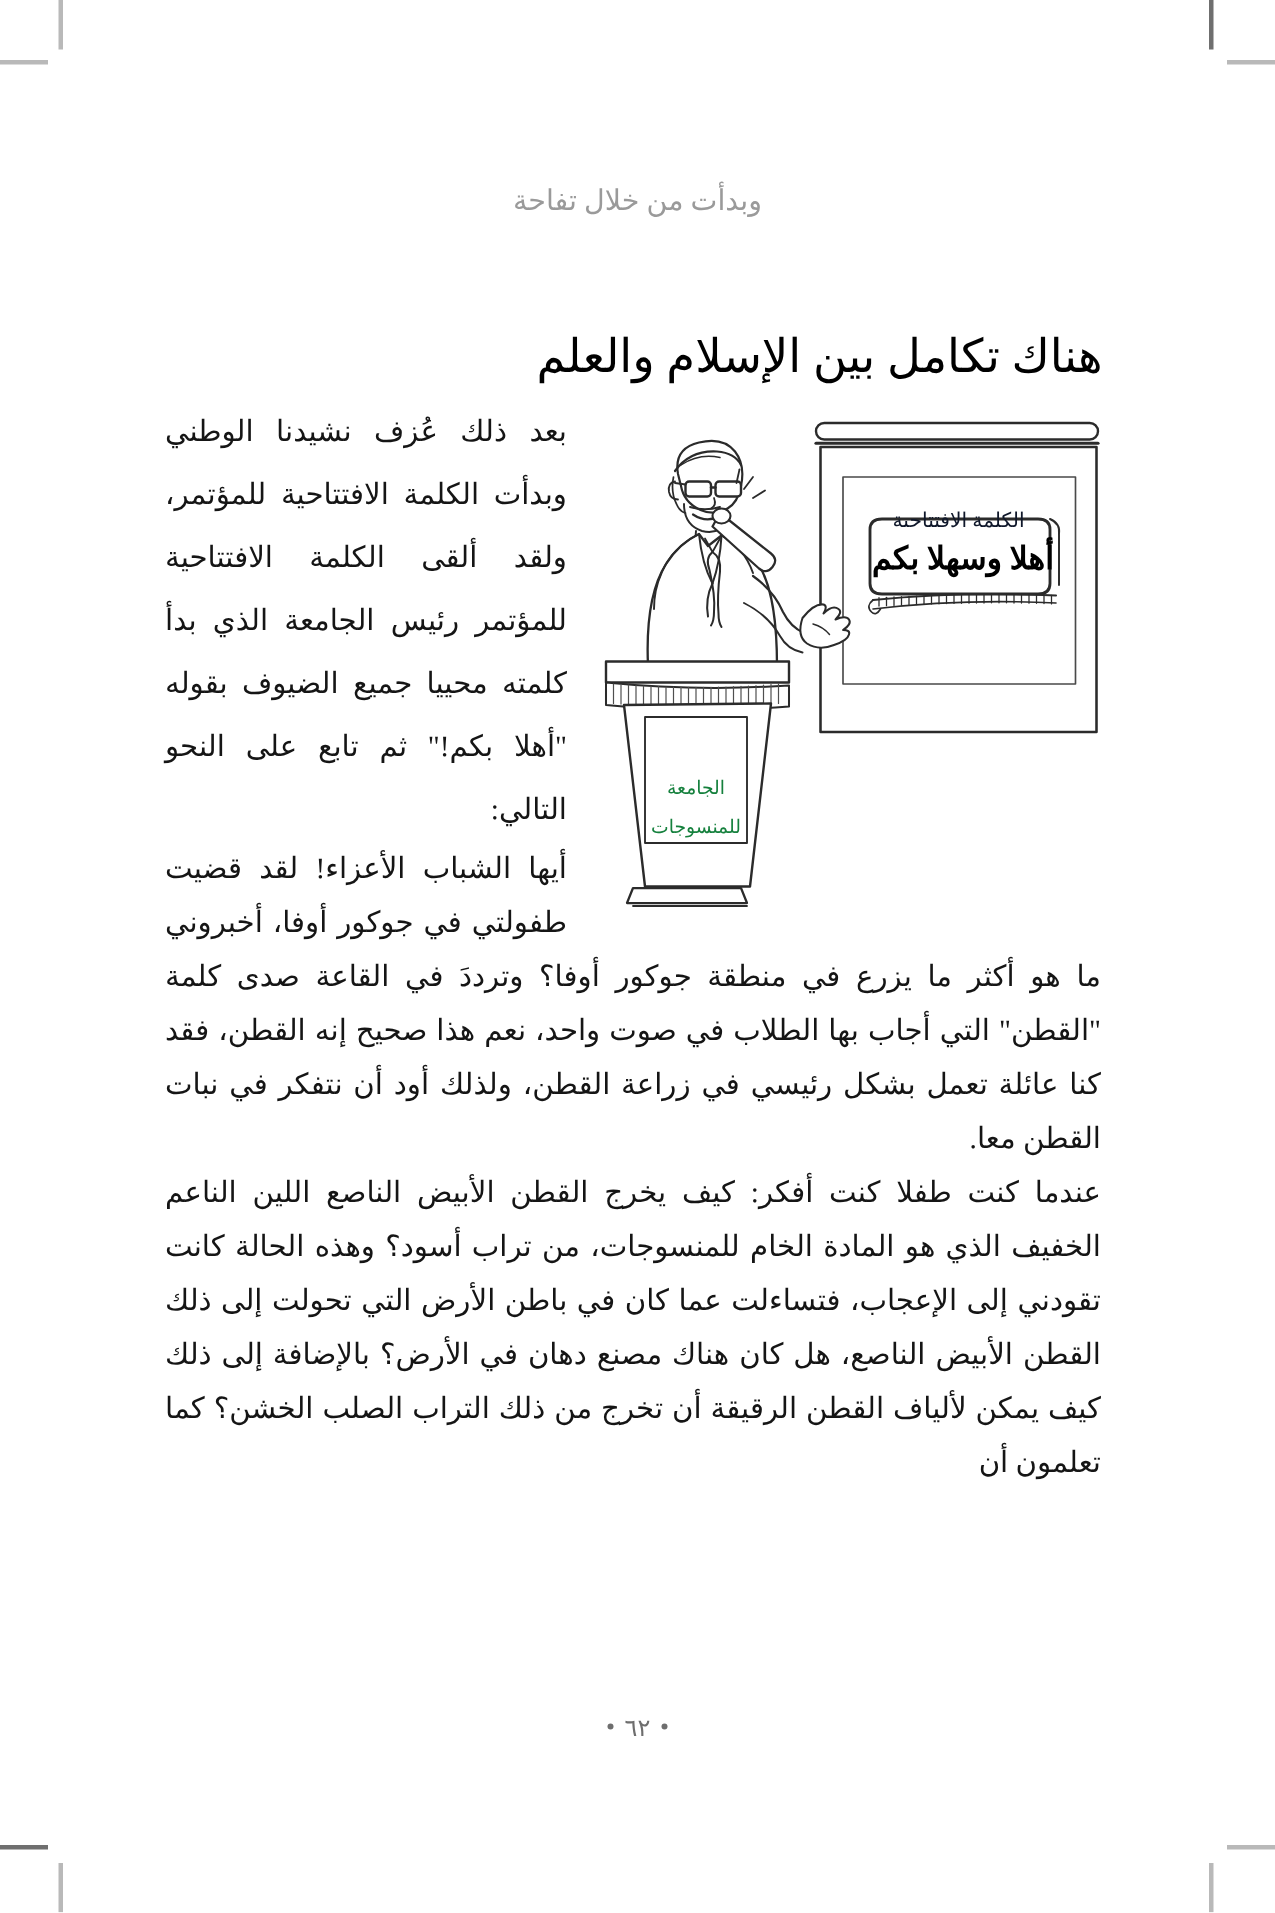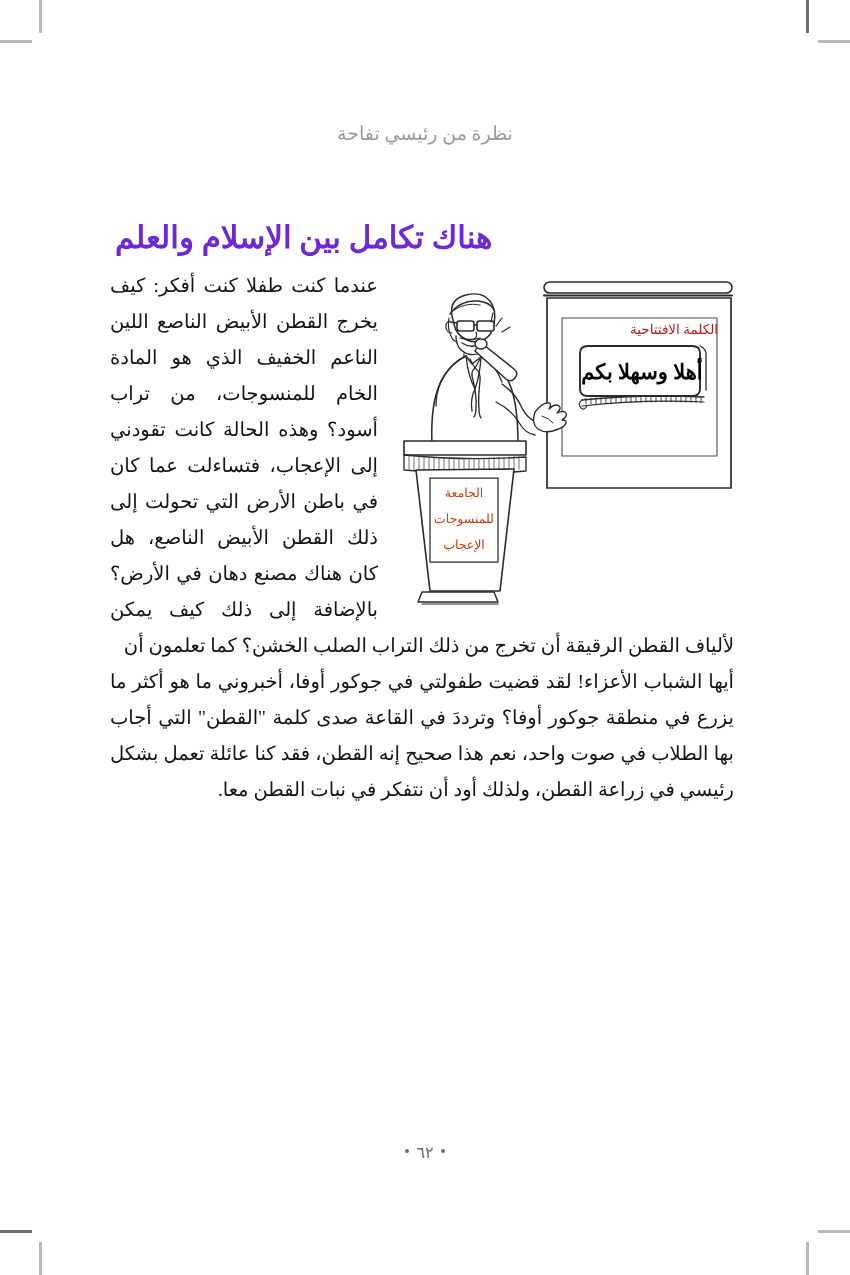--- a/index.html
+++ b/index.html
@@ -51,24 +51,24 @@
     color: #9a9a9a;
     font-family: "Liberation Serif", "DejaVu Serif", serif;
   }
 
   
   .chapter-title {
     position: absolute;
     top: 196px;
     right: 115px;
     width: 620px;
-    text-align: left;
+    text-align: right;
     font-size: 31px;
-    font-weight: bold;
-    color: #6d28d9;
+    font-weight: normal;
+    color: #000000;
     line-height: 1.35;
   }
 
   
   .text-col {
     position: absolute;
     right: 116px;
     left: 110px;
     top: 268px;
   }
@@ -129,21 +129,21 @@
 
   <div class="crop v crop-tl-v"></div>
   <div class="crop h crop-tl-h"></div>
   <div class="crop v dark crop-tr-v"></div>
   <div class="crop h crop-tr-h"></div>
   <div class="crop v crop-bl-v"></div>
   <div class="crop h dark crop-bl-h"></div>
   <div class="crop v crop-br-v"></div>
   <div class="crop h crop-br-h"></div>
 
-  <div class="running-head">نظرة من رئيسي تفاحة</div>
+  <div class="running-head">وبدأت من خلال تفاحة</div>
 
   <h1 class="chapter-title">هناك تكامل بين الإسلام والعلم</h1>
 
   <div class="text-col">
 
     <div class="figure-float">
       <svg width="342" height="342" viewBox="0 0 342 342">
         <g fill="none" stroke="#2b2b2b" stroke-width="1.35" stroke-linejoin="round" stroke-linecap="round">
 
           <rect x="152" y="8" width="188" height="11" rx="5.5" fill="#ffffff" stroke="#2b2b2b" stroke-width="1.6"></rect>
@@ -268,40 +268,41 @@
 
           <path d="M24 196 l98 -1 l-14 122 l-70 0 z" fill="#ffffff" stroke="#2b2b2b" stroke-width="1.6"></path>
 
           <rect x="38" y="204" width="68" height="84" fill="#ffffff" stroke="#2b2b2b" stroke-width="1.25"></rect>
 
           <path d="M30 318 l72 0 l4 10 l-80 0 z" fill="#ffffff" stroke="#2b2b2b" stroke-width="1.5"></path>
           <line x1="30" y1="330" x2="106" y2="330" stroke="#2b2b2b" stroke-width="1.2"></line>
         </g>
 
         <foreignObject x="168" y="48" width="158" height="30">
-          <div xmlns="http://www.w3.org/1999/xhtml" style="font-family:'Liberation Serif','DejaVu Serif',serif;font-size:13.5px;color:#b91c1c;direction:rtl;text-align:right;line-height:1.2;">الكلمة الافتتاحية</div>
+          <div xmlns="http://www.w3.org/1999/xhtml" style="font-family:'Liberation Serif','DejaVu Serif',serif;font-size:13.5px;color:#0f172a;direction:rtl;text-align:center;line-height:1.2;margin-top:17px;">الكلمة الافتتاحية</div>
         </foreignObject>
 
         <foreignObject x="189" y="80" width="122" height="40">
           <div xmlns="http://www.w3.org/1999/xhtml" style="font-family:'Liberation Serif','DejaVu Serif',serif;font-size:21px;font-weight:bold;color:#000000;direction:rtl;text-align:center;line-height:36px;">أهلا وسهلا بكم</div>
         </foreignObject>
 
         <foreignObject x="38" y="206" width="68" height="82">
-          <div xmlns="http://www.w3.org/1999/xhtml" style="font-family:Liberation Sans, sans-serif;font-size:12.5px;color:#c2410c;direction:rtl;text-align:center;line-height:26px;">
+          <div xmlns="http://www.w3.org/1999/xhtml" style="font-family:Liberation Sans, sans-serif;font-size:12.5px;color:#15803d;direction:rtl;text-align:center;line-height:26px;margin-top:32px;">
             <div>الجامعة</div>
             <div>للمنسوجات</div>
             <div>الإعجاب</div>
           </div>
         </foreignObject>
       </svg>
     </div>
 
+    <p class="body-par loose par-intro">بعد ذلك عُزف نشيدنا الوطني وبدأت الكلمة الافتتاحية للمؤتمر، ولقد ألقى الكلمة الافتتاحية للمؤتمر رئيس الجامعة الذي بدأ كلمته محييا جميع الضيوف بقوله "أهلا بكم!" ثم تابع على النحو التالي:</p>
+
+    <p class="body-par par-block">أيها الشباب الأعزاء! لقد قضيت طفولتي في جوكور أوفا، أخبروني ما هو أكثر ما يزرع في منطقة جوكور أوفا؟ وترددَ في القاعة صدى كلمة "القطن" التي أجاب بها الطلاب في صوت واحد، نعم هذا صحيح إنه القطن، فقد كنا عائلة تعمل بشكل رئيسي في زراعة القطن، ولذلك أود أن نتفكر في نبات القطن معا.</p>
 
     <p class="body-par par-block2">عندما كنت طفلا كنت أفكر: كيف يخرج القطن الأبيض الناصع اللين الناعم الخفيف الذي هو المادة الخام للمنسوجات، من تراب أسود؟ وهذه الحالة كانت تقودني إلى الإعجاب، فتساءلت عما كان في باطن الأرض التي تحولت إلى ذلك القطن الأبيض الناصع، هل كان هناك مصنع دهان في الأرض؟ بالإضافة إلى ذلك كيف يمكن لألياف القطن الرقيقة أن تخرج من ذلك التراب الصلب الخشن؟ كما تعلمون أن</p>
-
-    <p class="body-par par-block">أيها الشباب الأعزاء! لقد قضيت طفولتي في جوكور أوفا، أخبروني ما هو أكثر ما يزرع في منطقة جوكور أوفا؟ وترددَ في القاعة صدى كلمة "القطن" التي أجاب بها الطلاب في صوت واحد، نعم هذا صحيح إنه القطن، فقد كنا عائلة تعمل بشكل رئيسي في زراعة القطن، ولذلك أود أن نتفكر في نبات القطن معا.</p>
   </div>
 
   <div class="folio">
     <span class="dot"></span><span class="num">٦٢</span><span class="dot"></span>
   </div>
 
 </div>
 
 </body></html>

